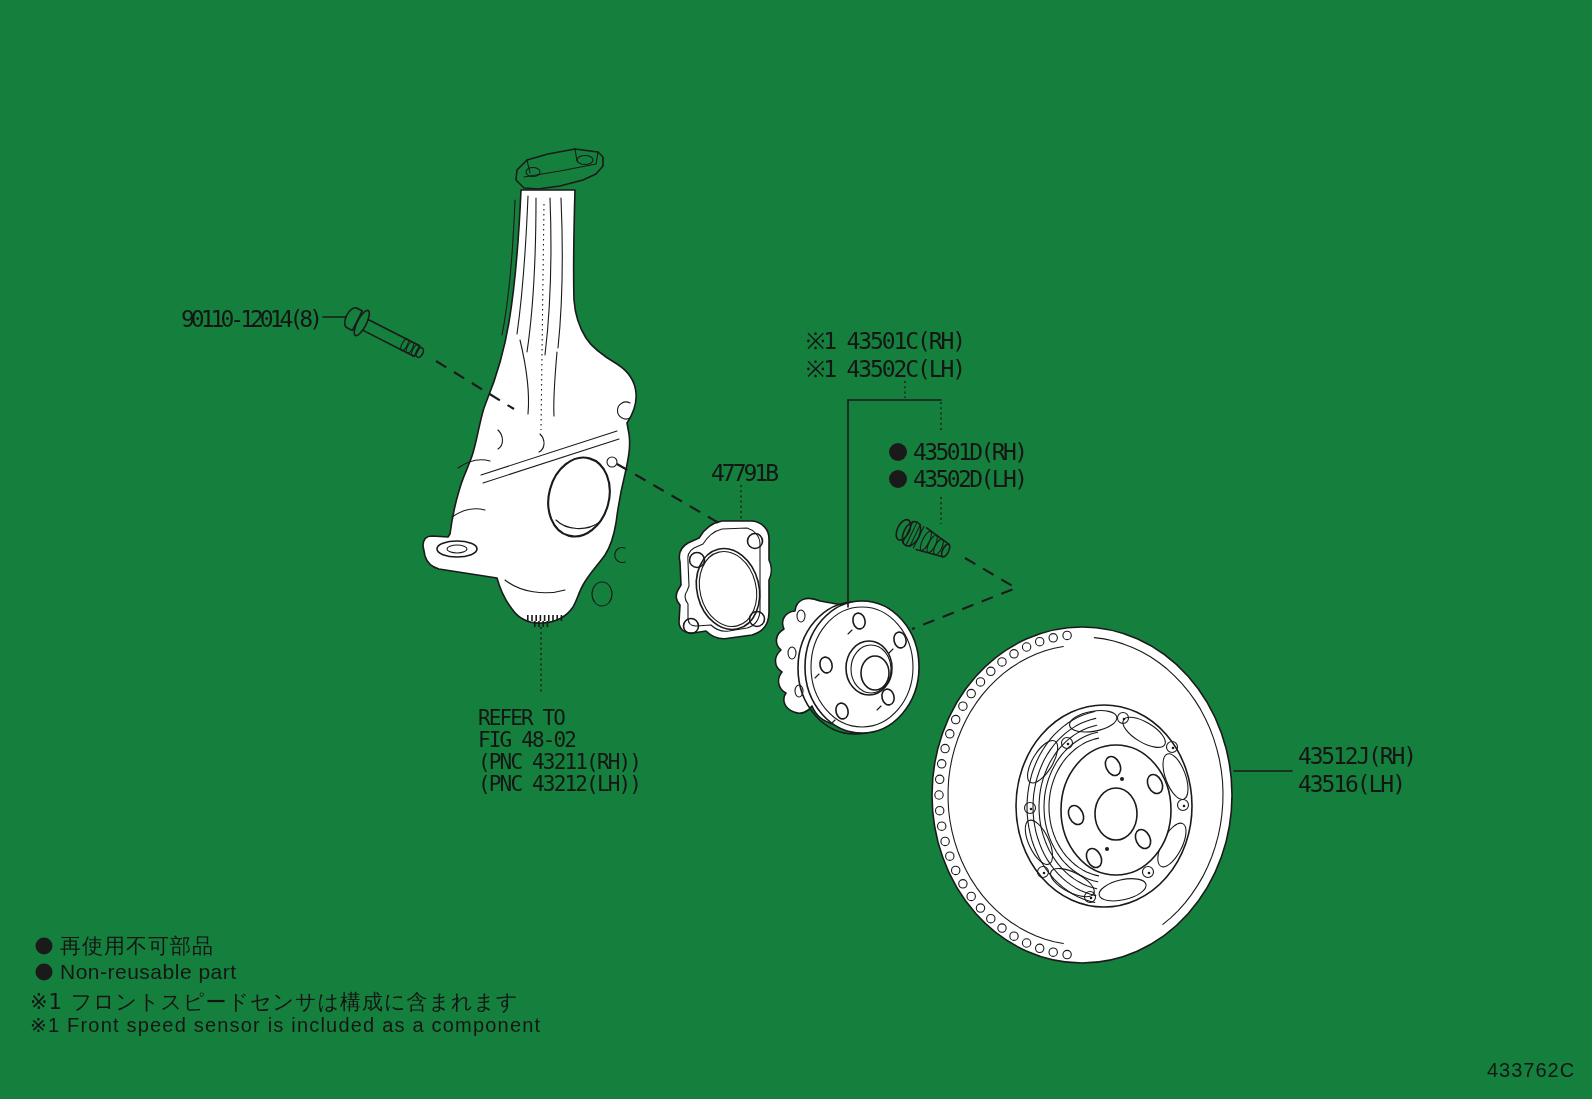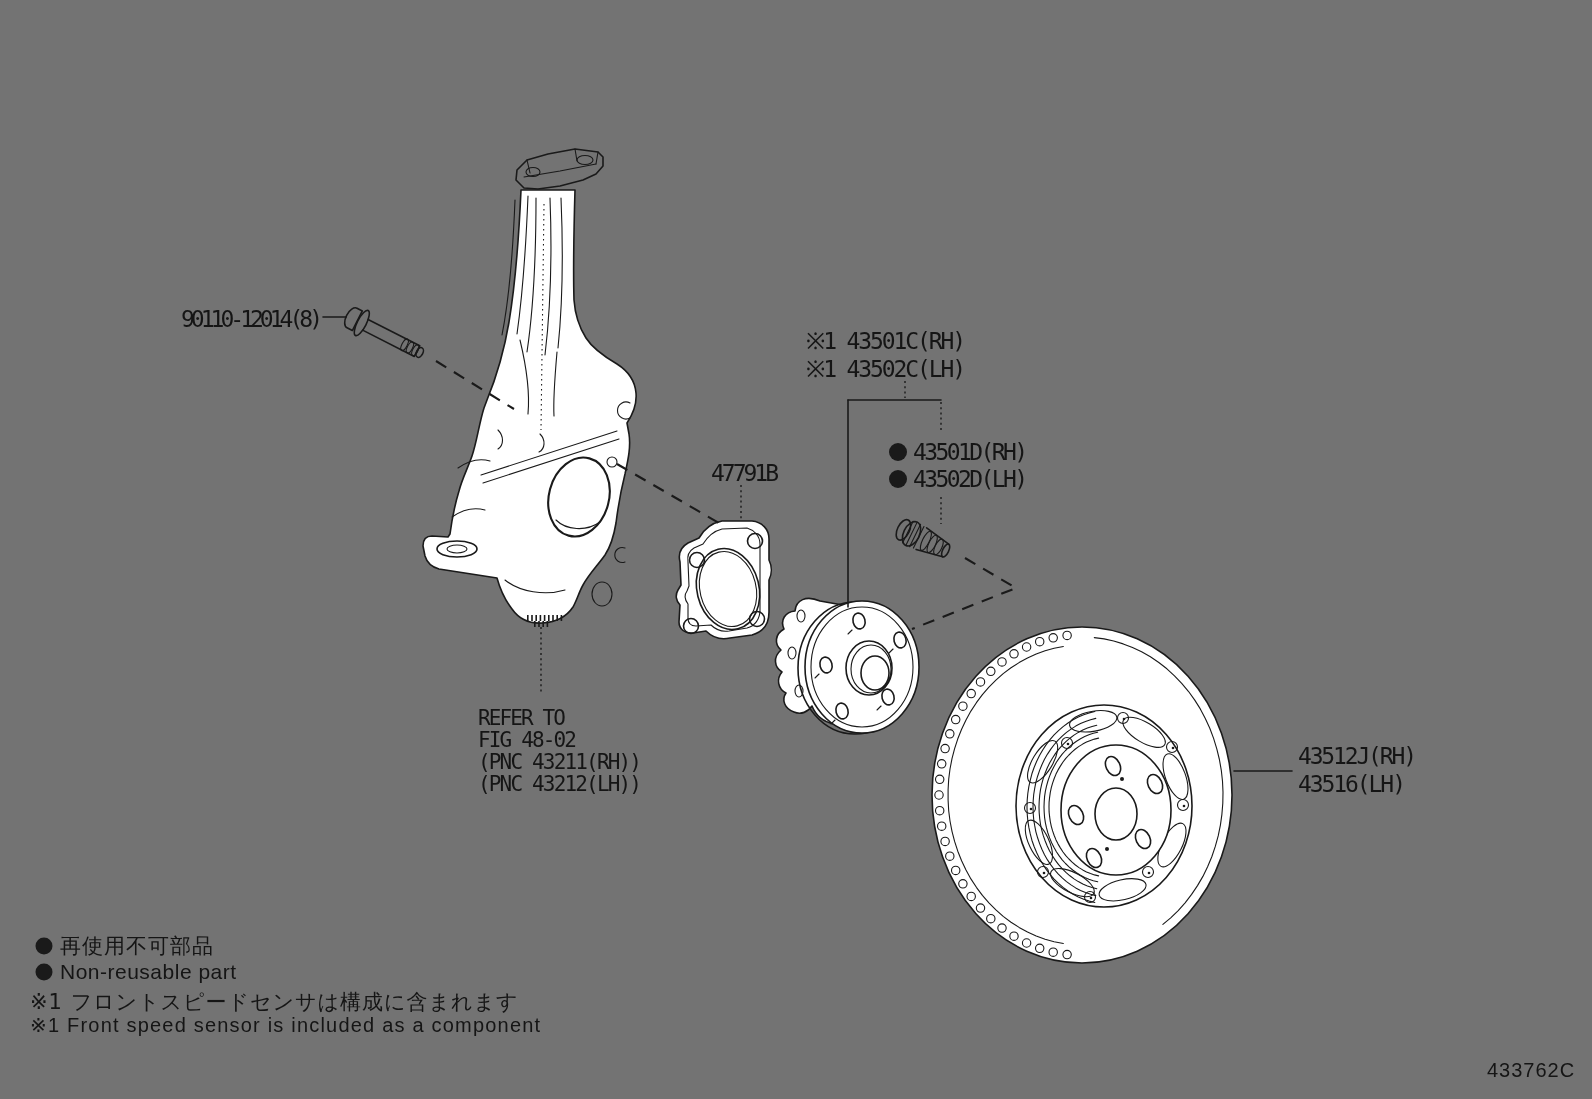--- a/index.html
+++ b/index.html
@@ -1,16 +1,16 @@
 <!DOCTYPE html>
 <html><head>
 <meta charset="utf-8">
 <style>
   html,body{margin:0;padding:0;background:#fff;}
-  .stage{position:relative;width:1592px;height:1099px;background:#737373;overflow:hidden;text-align:right;}
+  .stage{position:relative;width:1592px;height:1099px;background:#15803d;overflow:hidden;text-align:right;}
   svg{position:absolute;left:0;top:0;}
   .ln{fill:none;stroke:#1a1a1a;stroke-width:1.6;stroke-linecap:round;stroke-linejoin:round;}
   .thin{stroke-width:1.1;}
   .thick{stroke-width:2.1;}
   .wfill{fill:#ffffff;stroke:#1a1a1a;stroke-width:1.6;stroke-linejoin:round;}
   .dash{fill:none;stroke:#1a1a1a;stroke-width:2.1;stroke-dasharray:12 9;stroke-linecap:butt;}
   .dot{fill:none;stroke:#1a1a1a;stroke-width:1.4;stroke-dasharray:2 3.2;}
   .chain{fill:none;stroke:#1a1a1a;stroke-width:1.1;stroke-dasharray:1.5 3.5;}
   .hatch{fill:none;stroke:#1a1a1a;stroke-width:6;stroke-dasharray:1.6 2.6;}
   text{fill:#151515;font-family:"DejaVu Sans Mono","Liberation Mono",monospace;font-size:23px;}

